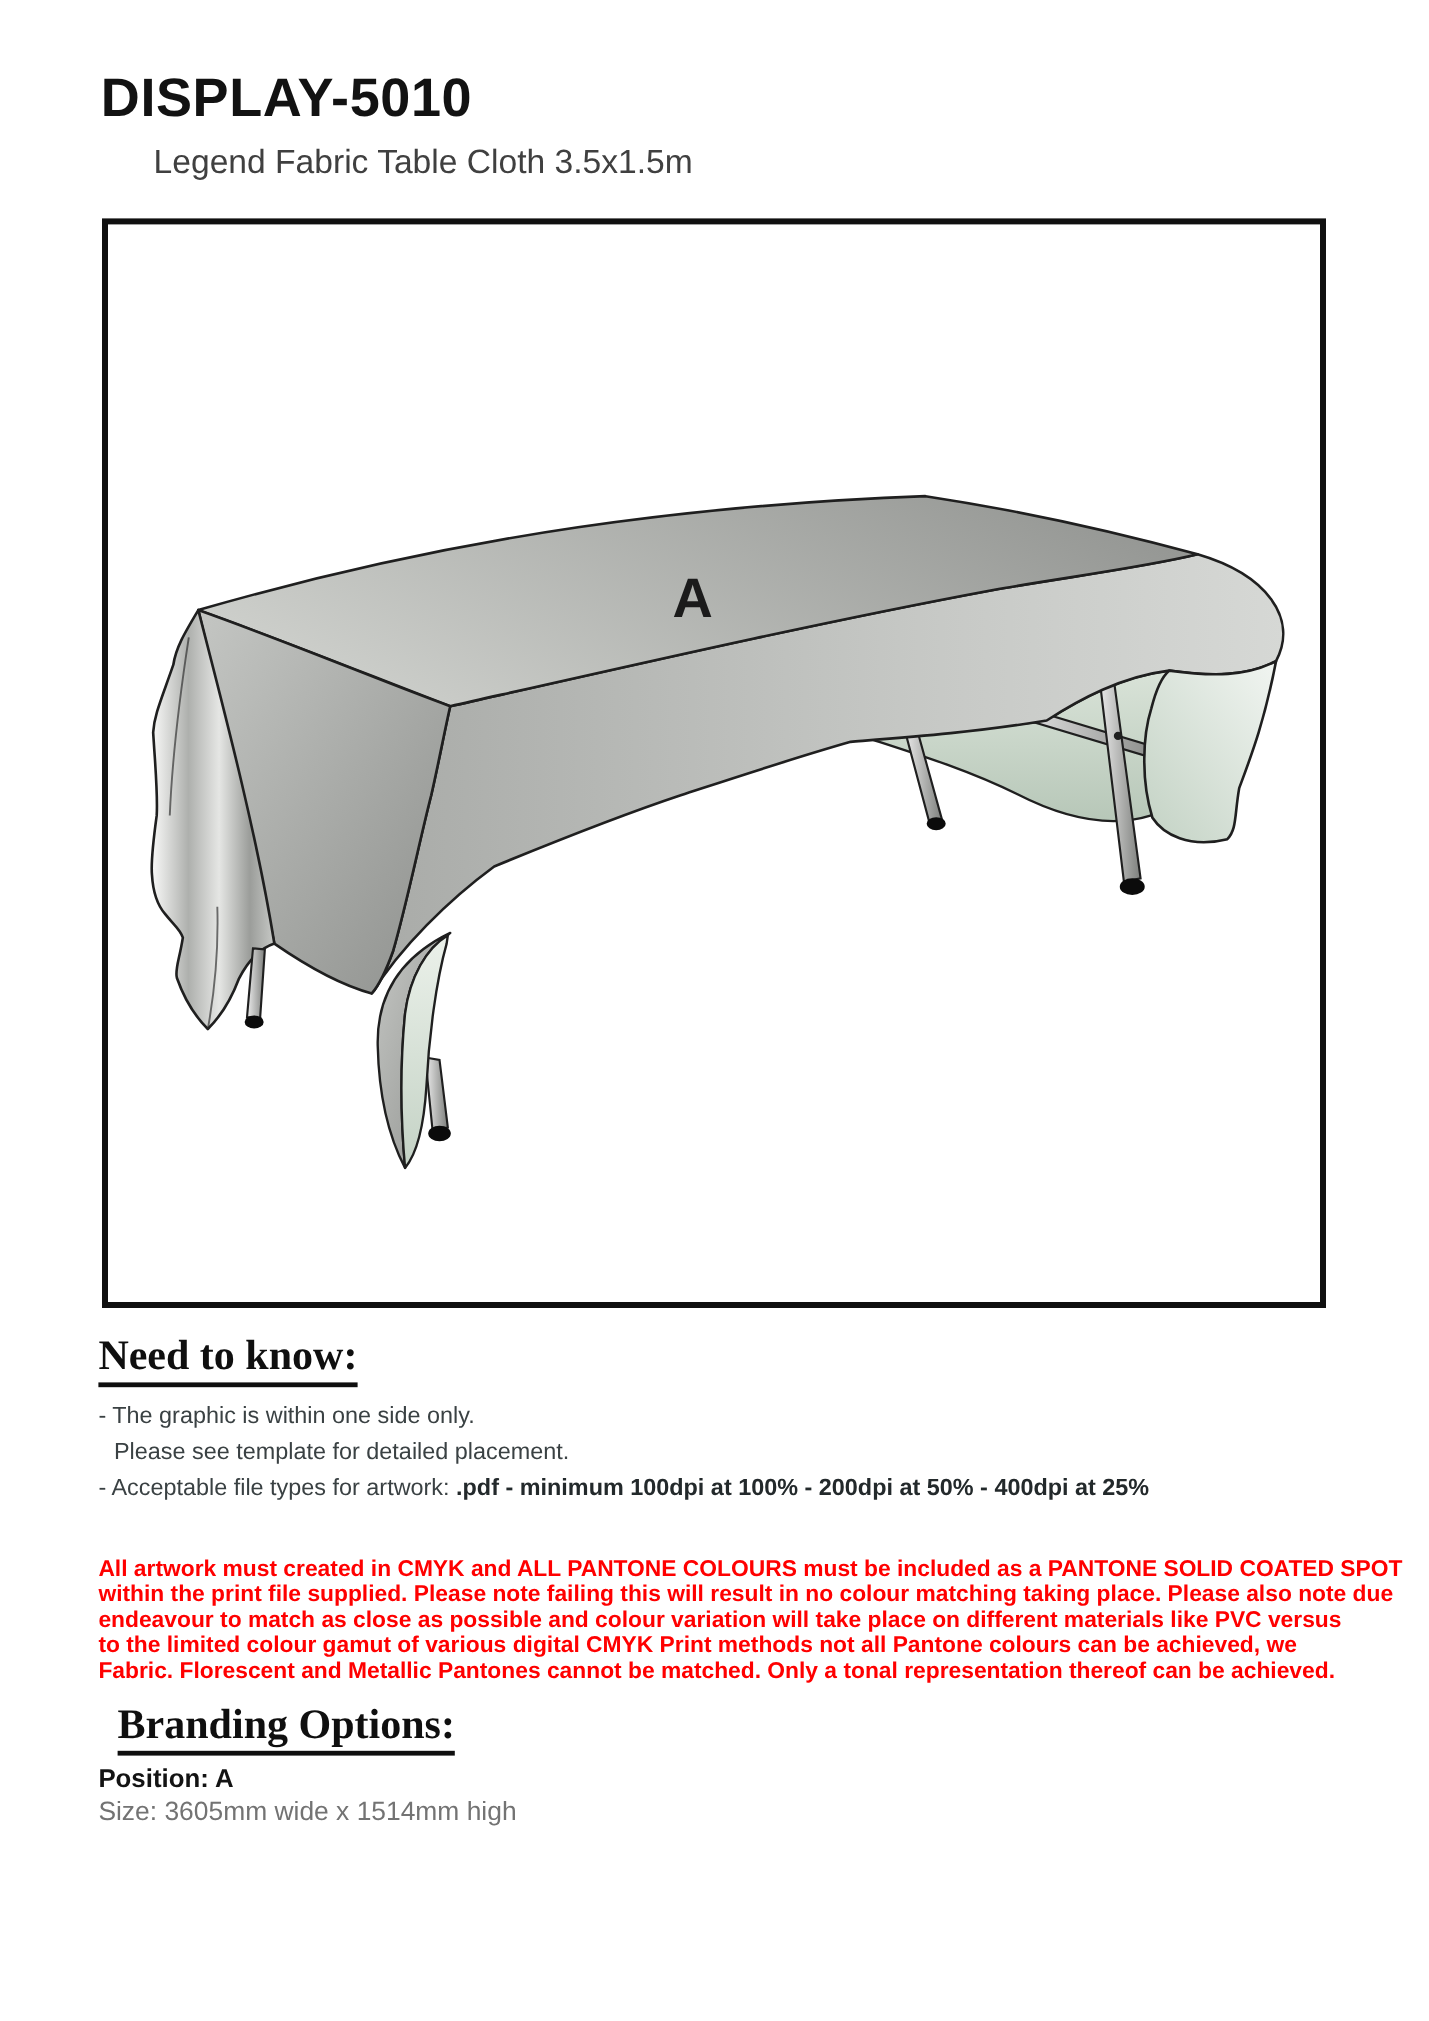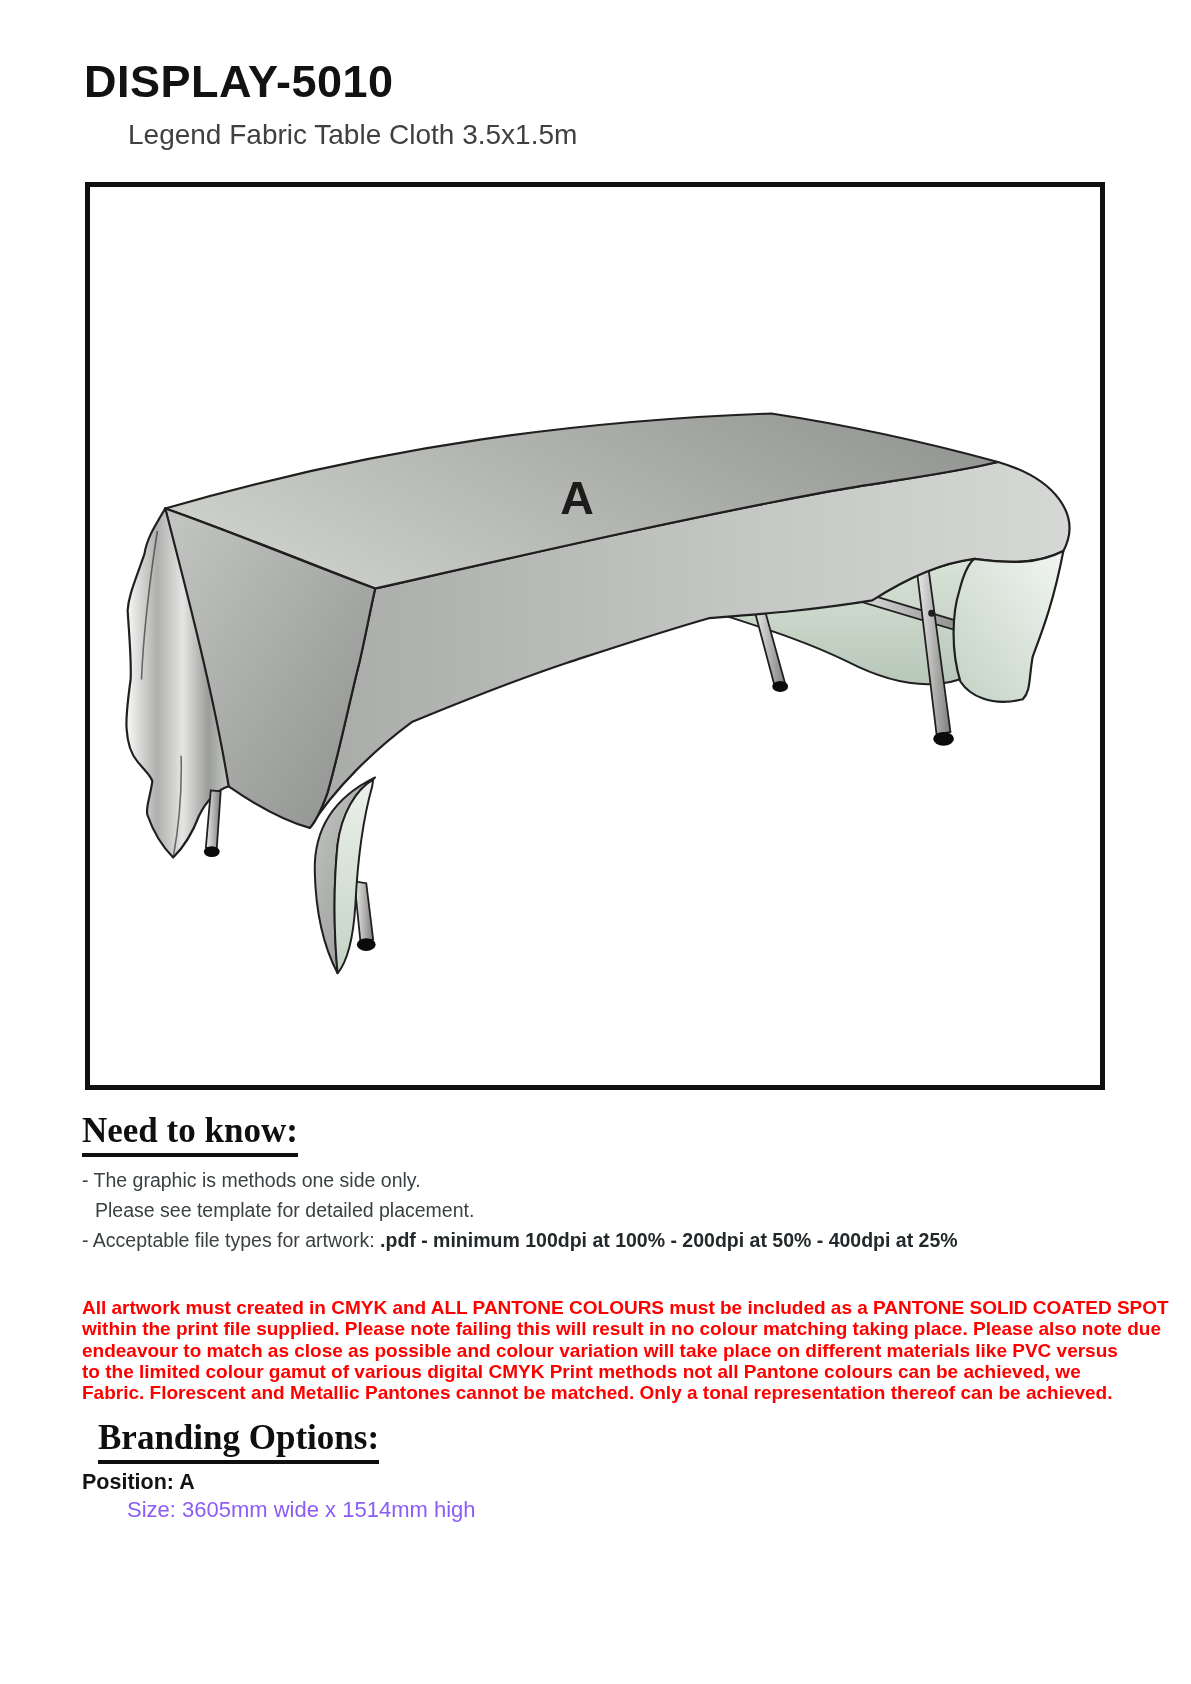--- a/index.html
+++ b/index.html
@@ -12,21 +12,21 @@
   .figure svg{display:block;width:100%;height:100%;}
   .h2{font-size:35px;font-weight:bold;color:#0f0f0f;line-height:1;}
   .h2 span{display:inline-block;border-bottom:4px solid #0f0f0f;padding-bottom:5px;font-family:Liberation Serif, serif;}
   .ntk-heading{left:82px;top:1112px;}
   .notes{left:82px;top:1166px;font-size:19.5px;color:#3a4143;line-height:29.8px;}
   .notes .indent{padding-left:13px;}
   .notes b{color:#23292b;}
   .warning{left:82px;top:1297px;font-size:19px;font-weight:bold;line-height:21.3px;white-space:nowrap;}
   .branding-heading{left:82px;top:1419px;margin-left:16px;}
   .position{left:82px;top:1468px;font-size:21.5px;font-weight:bold;color:#131313;line-height:28px;}
-  .size{left:82px;top:1496px;font-size:22px;color:#8b5cf6;line-height:28px;margin-left:45px;}
+  .size{left:82px;top:1496px;font-size:22px;color:#737373;line-height:28px;}
 </style>
 </head>
 <body>
 
 <div class="abs title">DISPLAY-5010</div>
 <div class="abs subtitle">Legend Fabric Table Cloth 3.5x1.5m</div>
 
 <div class="abs figure">
   <svg viewBox="0 0 1020 908" preserveAspectRatio="none">
     <defs>
@@ -99,21 +99,21 @@
 
     <text x="492" y="331" font-size="47" font-weight="bold" text-anchor="middle" fill="#1b1b1b" font-family="Liberation Sans, DejaVu Sans, sans-serif">A</text>
   </svg>
 </div>
 
 <div class="abs h2 ntk-heading">
   <span>Need to know:</span>
 </div>
 
 <div class="abs notes">
-  <div>- The graphic is methods one side only.</div>
+  <div>- The graphic is within one side only.</div>
   <div class="indent">Please see template for detailed placement.</div>
   <div><span>- Acceptable file types for artwork: </span><b>.pdf - minimum 100dpi at 100% - 200dpi at 50% - 400dpi at 25%</b></div>
 </div>
 
 <div class="abs warning" style="color: rgb(255, 0, 0);">
   <div>All artwork must created in CMYK and ALL PANTONE COLOURS must be included as a PANTONE SOLID COATED SPOT</div>
   <div>within the print file supplied. Please note failing this will result in no colour matching taking place. Please also note due</div>
   <div>endeavour to match as close as possible and colour variation will take place on different materials like PVC versus</div>
   <div>to the limited colour gamut of various digital CMYK Print methods not all Pantone colours can be achieved, we</div>
   <div>Fabric. Florescent and Metallic Pantones cannot be matched. Only a tonal representation thereof can be achieved.</div>

